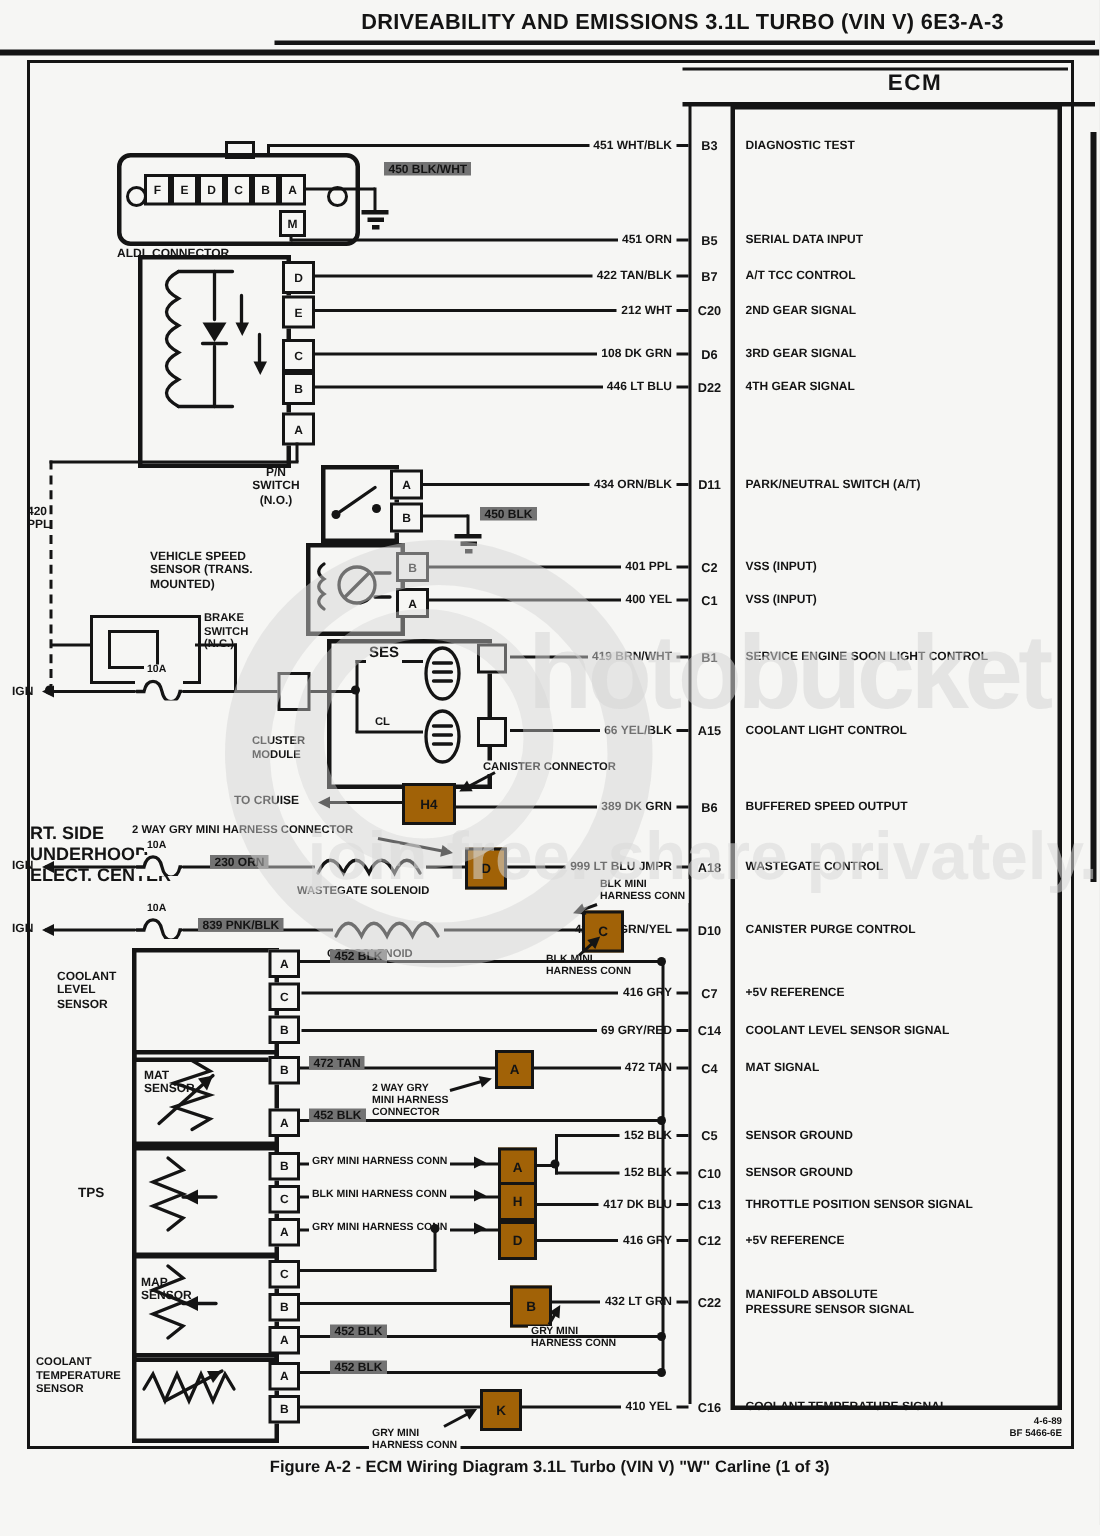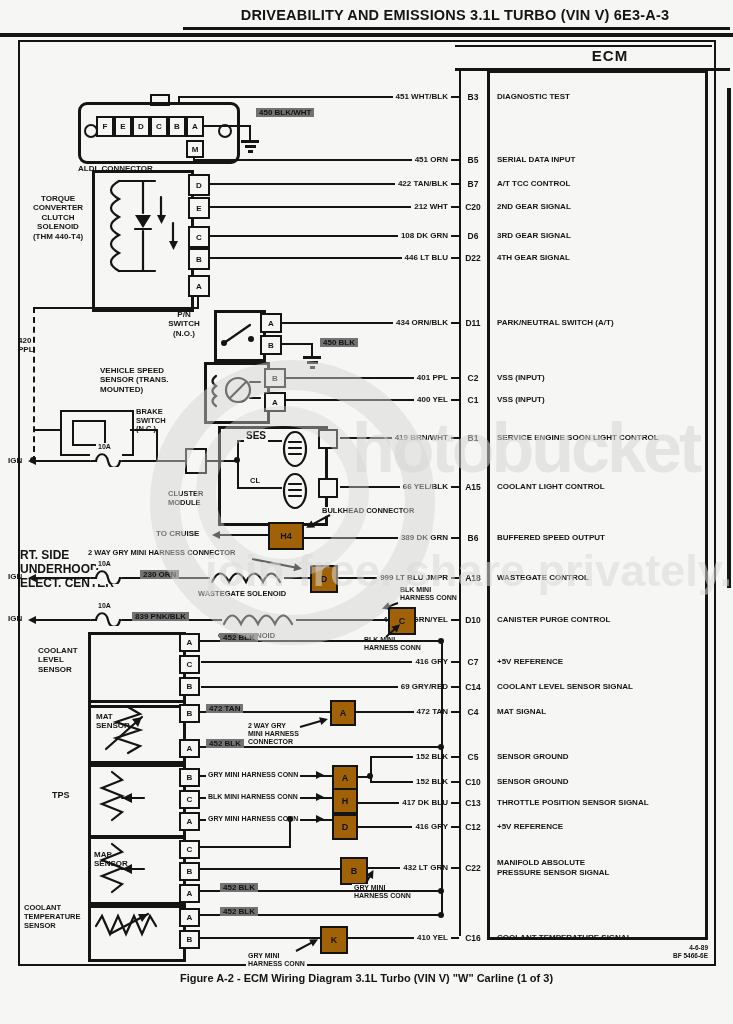--- a/index.html
+++ b/index.html
@@ -241,25 +241,20 @@
   <i class="hl" style="left:203px;top:125px;width:47px"></i>
   <i class="vl" style="left:249px;top:125px;height:15px"></i>
   <div class="gnd" style="left:241px;top:140px">
       <span class="g1"></span>
       <span class="g2"></span>
       <span class="g3"></span>
     </div>
   <div class="ilab" style="left:256px;top:108px">450 BLK/WHT</div>
   <i class="vl" style="left:193px;top:156px;height:5px"></i>
 
-  <div class="lbl" style="left:22px;top:194px;width:72px;text-align:center">TORQUE
-CONVERTER
-CLUTCH
-SOLENOID
-(THM 440-T4)</div>
   <div class="box" style="left:92px;top:170px;width:96px;height:136px"></div>
   <svg style="left:95px;top:173px" width="92" height="130" viewBox="0 0 92 130">
     <path d="M24,8 h36 M24,98 h36"></path>
     <path d="M24,8 q-16,9 0,18 q-16,9 0,18 q-16,9 0,18 q-16,9 0,18 q-16,9 0,18"></path>
     <path d="M48,8 v32 M40,56 h16 M48,58 v40"></path>
     <path class="f" d="M40,42 h16 l-8,13 z"></path>
     <path d="M66,24 v20 M78,50 v20"></path>
     <path class="f" d="M62,42 h9 l-4.5,9 z"></path>
     <path class="f" d="M74,68 h9 l-4.5,9 z"></path>
   </svg>
@@ -343,21 +338,21 @@
     <ellipse cx="15" cy="21" rx="11" ry="17"></ellipse>
       <path d="M9,14 h12 M9,20 h12 M9,26 h12"></path>
   </svg>
   <div class="cell" style="left:318px;top:429px;width:16px;height:16px"></div>
   <div class="cell" style="left:318px;top:478px;width:16px;height:16px"></div>
 
   <div class="lbl" style="left:156px;top:529px">TO CRUISE</div>
   <i class="tri-l" style="left:208px;top:531px"></i>
   <i class="hl" style="left:214px;top:534px;width:54px"></i>
   <div class="conn" style="left:268px;top:522px;width:32px;height:24px">H4</div>
-  <div class="mlab" style="left:320px;top:507px;font-size:7.5px;white-space:nowrap">BULKHEAD CONNECTOR</div>
+  <div class="mlab" style="left:320px;top:507px;font-size:7.5px;white-space:nowrap">CANISTER CONNECTOR</div>
   <i class="darr" style="left:330px;top:514px;width:24px;transform:rotate(152deg)"></i>
 
   <div class="lbl" style="left:20px;top:548px;font-size:12px">RT. SIDE
 UNDERHOOD
 ELECT. CENTER</div>
 
   <div class="lbl" style="left:8px;top:572px">IGN</div>
   <i class="tri-l" style="left:24px;top:574px"></i>
   <i class="hl" style="left:30px;top:577px;width:282px"></i>
   <svg class="svgbg" style="left:90px;top:570px" width="32" height="14" viewBox="0 0 32 14">

